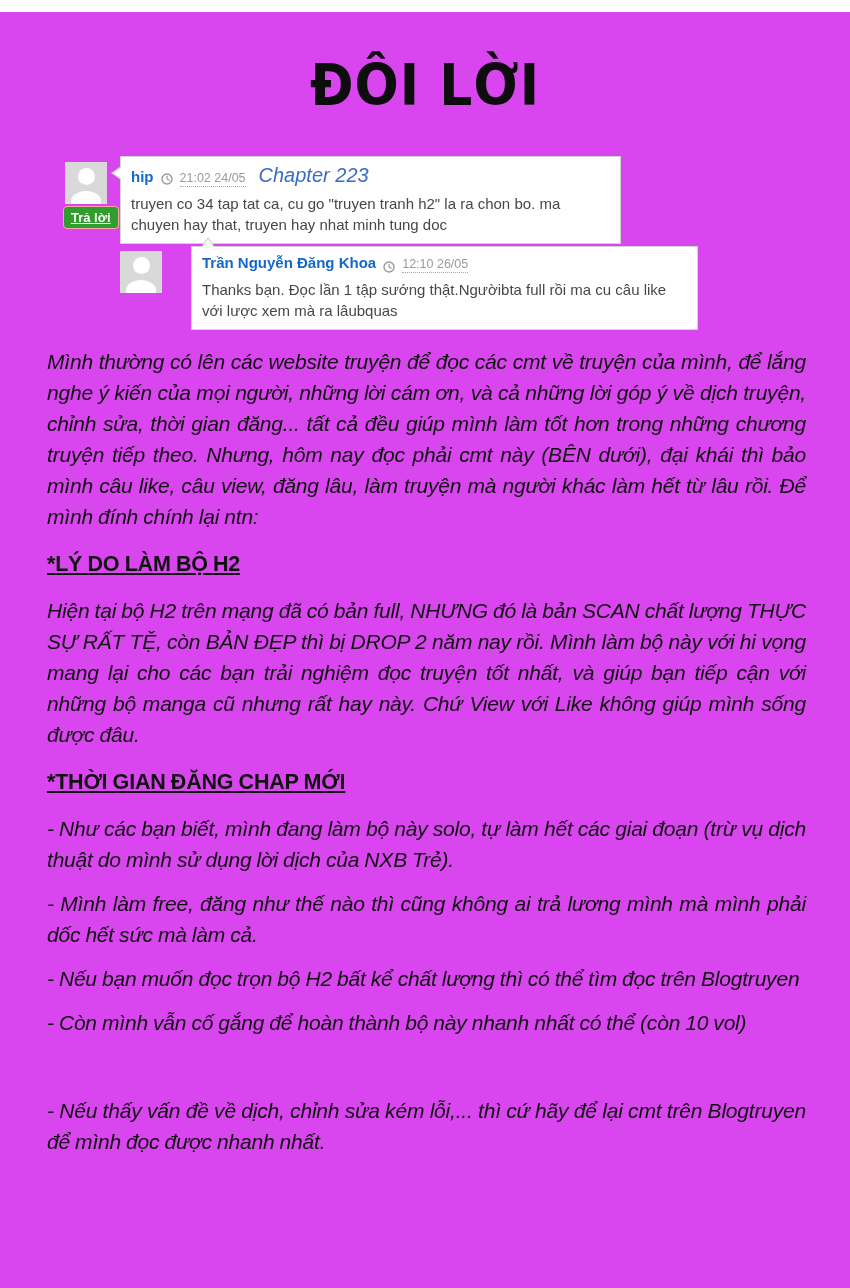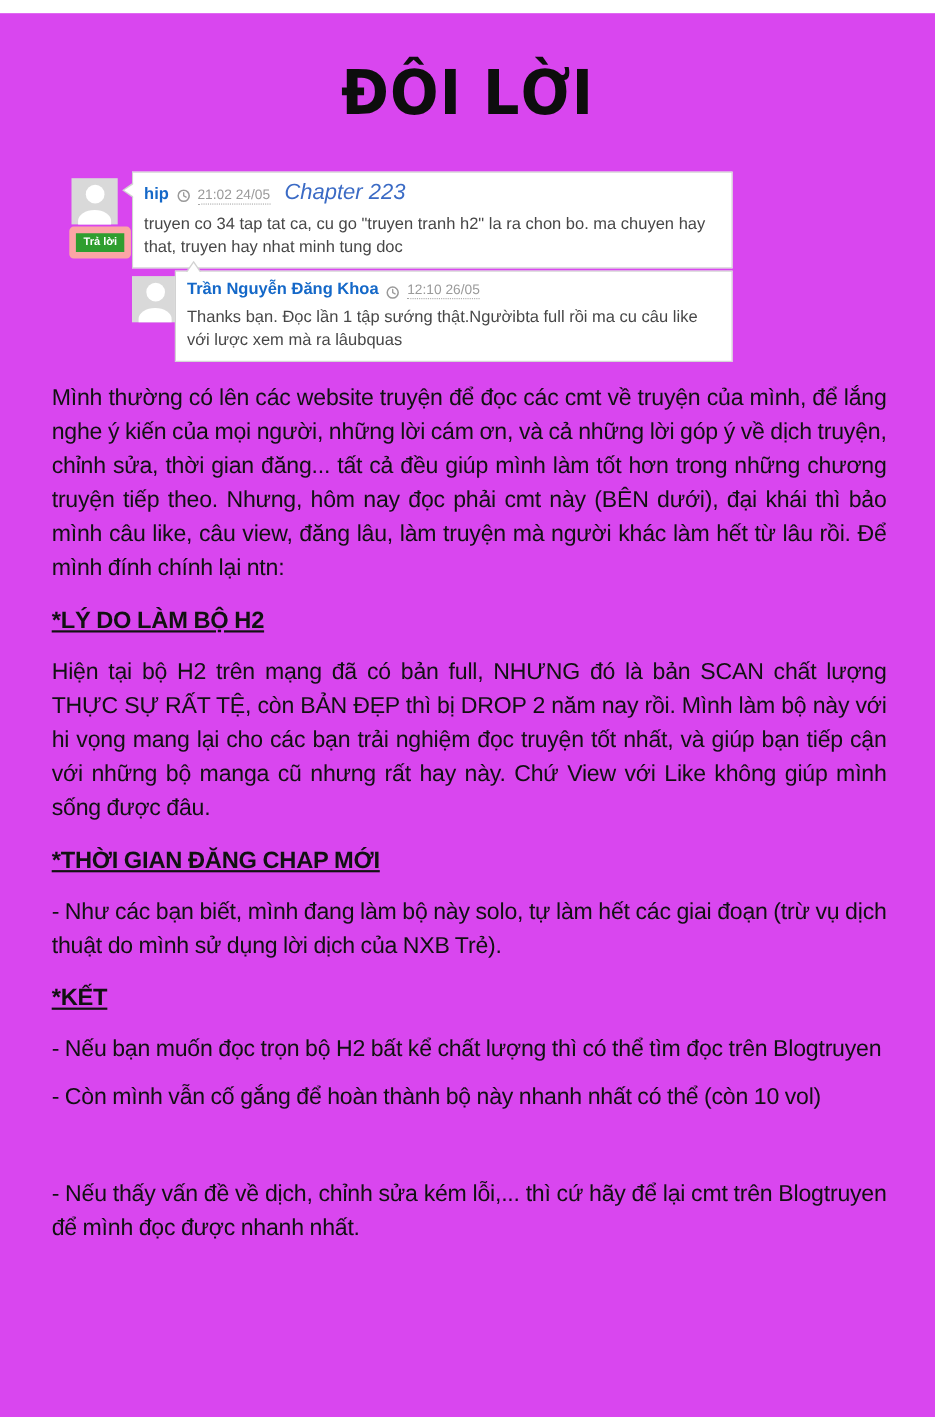--- a/index.html
+++ b/index.html
@@ -47,38 +47,39 @@
   .avatar .torso{
     position:absolute;left:50%;bottom:-7px;
     width:30px;height:20px;margin-left:-15px;
     background:#fff;border-radius:50% 50% 0 0;
   }
   .avatar.av1{left:18px;top:6px;}
   .avatar.av2{left:73px;top:95px;}
   .reply-btn{
     position:absolute;left:16px;top:50px;
     background:#2f9e2f;
-    border:6px solid #fca5a5;
+    border:1px solid #fca5a5;
     border-radius:4px;
     color:#fff;
     font-weight:bold;
-    font-size:10px;
+    font-size:13px;
     padding:3px 7px;
     cursor:pointer;
     font-family:"Liberation Sans",sans-serif;
+    text-decoration:underline;
   }
   .cbox{
     position:absolute;
     background:#fff;
     border:1px solid #d2d2d2;
     box-sizing:border-box;
     padding:7px 10px 8px 10px;
   }
-  .cbox.box1{left:73px;top:0;width:546px;min-height:77px;}
-  .cbox.box2{left:112px;top:90px;width:507px;min-height:71px;}
+  .cbox.box1{left:73px;top:0;width:501px;min-height:77px;}
+  .cbox.box2{left:144px;top:90px;width:507px;min-height:71px;}
   
   .arrow-left,.arrow-left:after{
     position:absolute;width:0;height:0;
     border-style:solid;
   }
   .arrow-left{
     left:-10px;top:9px;
     border-width:7px 10px 7px 0;
     border-color:transparent #d2d2d2 transparent transparent;
   }
@@ -137,21 +138,21 @@
   }
   
   .note{
     margin:15px 44px 0 47px;
     font-size:21px;
     line-height:31px;
     letter-spacing:-0.2px;
     word-spacing:-0.5px;
     color:#111;
   }
-  .note p{margin:0 0 13px 0;text-align:justify;}
+  .note p{margin:0 0 13px 0;text-align:justify;font-style:italic;}
   .note p.blank{height:31px;}
   .note .heading{
     font-weight:bold;
     text-decoration:underline;
     margin:17px 0 15px 0;
     font-size:21.5px;
   }
 </style>
 </head>
 <body>
@@ -206,21 +207,21 @@
 
   </div>
 
   <div class="note">
     <p>Mình thường có lên các website truyện để đọc các cmt về truyện của mình, để lắng nghe ý kiến của mọi người, những lời cám ơn, và cả những lời góp ý về dịch truyện, chỉnh sửa, thời gian đăng... tất cả đều giúp mình làm tốt hơn trong những chương truyện tiếp theo. Nhưng, hôm nay đọc phải cmt này (BÊN dưới), đại khái thì bảo mình câu like, câu view, đăng lâu, làm truyện mà người khác làm hết từ lâu rồi. Để mình đính chính lại ntn:</p>
     <div id="note-sections">
         <div class="heading">*LÝ DO LÀM BỘ H2</div>
         <p class="">Hiện tại bộ H2 trên mạng đã có bản full, NHƯNG đó là bản SCAN chất lượng THỰC SỰ RẤT TỆ, còn BẢN ĐẸP thì bị DROP 2 năm nay rồi. Mình làm bộ này với hi vọng mang lại cho các bạn trải nghiệm đọc truyện tốt nhất, và giúp bạn tiếp cận với những bộ manga cũ nhưng rất hay này. Chứ View với Like không giúp mình sống được đâu.</p>
         <div class="heading">*THỜI GIAN ĐĂNG CHAP MỚI</div>
         <p class="">- Như các bạn biết, mình đang làm bộ này solo, tự làm hết các giai đoạn (trừ vụ dịch thuật do mình sử dụng lời dịch của NXB Trẻ).</p>
-        <div class="heading">*KẾT</div>
+        <p class="">- Mình làm free, đăng như thế nào thì cũng không ai trả lương mình mà mình phải dốc hết sức mà làm cả.</p>
         <p class="">- Nếu bạn muốn đọc trọn bộ H2 bất kể chất lượng thì có thể tìm đọc trên Blogtruyen</p>
         <p class="">- Còn mình vẫn cố gắng để hoàn thành bộ này nhanh nhất có thể (còn 10 vol)</p>
         <p class="blank"></p>
         <p class="">- Nếu thấy vấn đề về dịch, chỉnh sửa kém lỗi,... thì cứ hãy để lại cmt trên Blogtruyen để mình đọc được nhanh nhất.</p>
       </div>
   </div>
 
 </div>
 
 </body></html>

